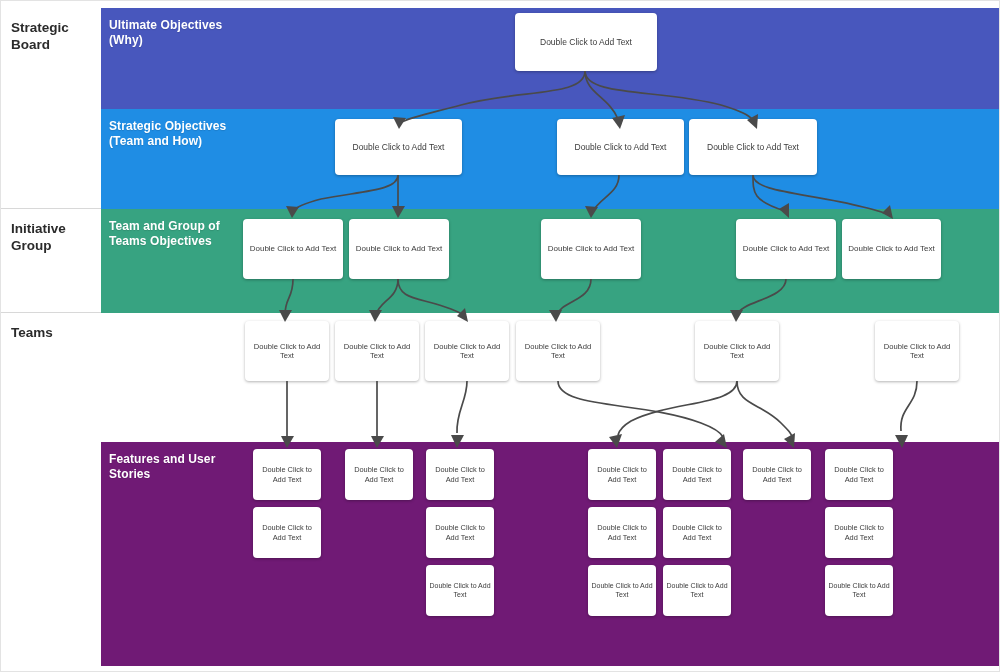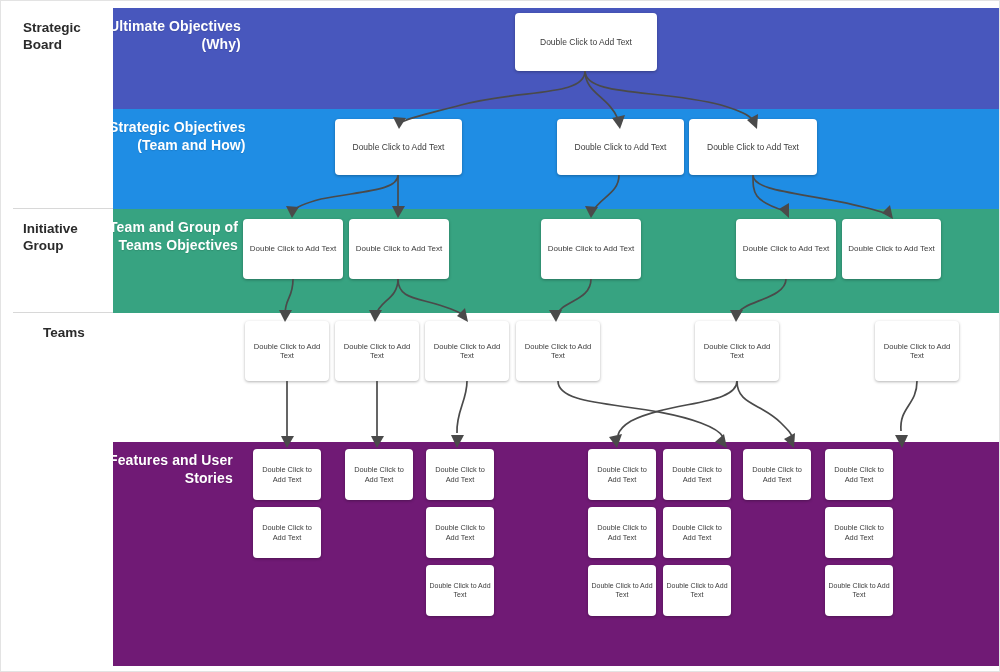--- a/index.html
+++ b/index.html
@@ -20,50 +20,49 @@
   
   .label-col {
     position: absolute;
     left: 0; top: 0;
     width: 100px;
     background: #ffffff;
     z-index: 4;
   }
   .label-cell {
     position: absolute;
-    left: 12px;
+    left: 0;
     width: 100px;
     background: #ffffff;
     border-bottom: 1px solid #d8d8d8;
     padding: 12px 8px 0 10px;
     color: #2b2b2b;
     font-size: 13.5px;
     font-weight: bold;
     line-height: 1.25;
   }
-  .label-cell.last { border-bottom: none; text-align: center; }
+  .label-cell.last { border-bottom: none; }
 
   
   .band {
     position: absolute;
     left: 100px;
     width: 900px;
   }
   .band-title {
     position: absolute;
     left: 8px; top: 10px;
     color: #ffffff;
-    font-size: 14px;
+    font-size: 12px;
     font-weight: bold;
     line-height: 1.25;
     letter-spacing: .1px;
     text-shadow: 0 1px 1px rgba(0,0,0,.12);
     white-space: pre-line;
     z-index: 3;
-    text-align: right;
   }
 
   
   .card {
     position: absolute;
     background: #ffffff;
     border-radius: 4px;
     box-shadow: 0 1px 3px rgba(0,0,0,.30);
     display: flex;
     align-items: center;

